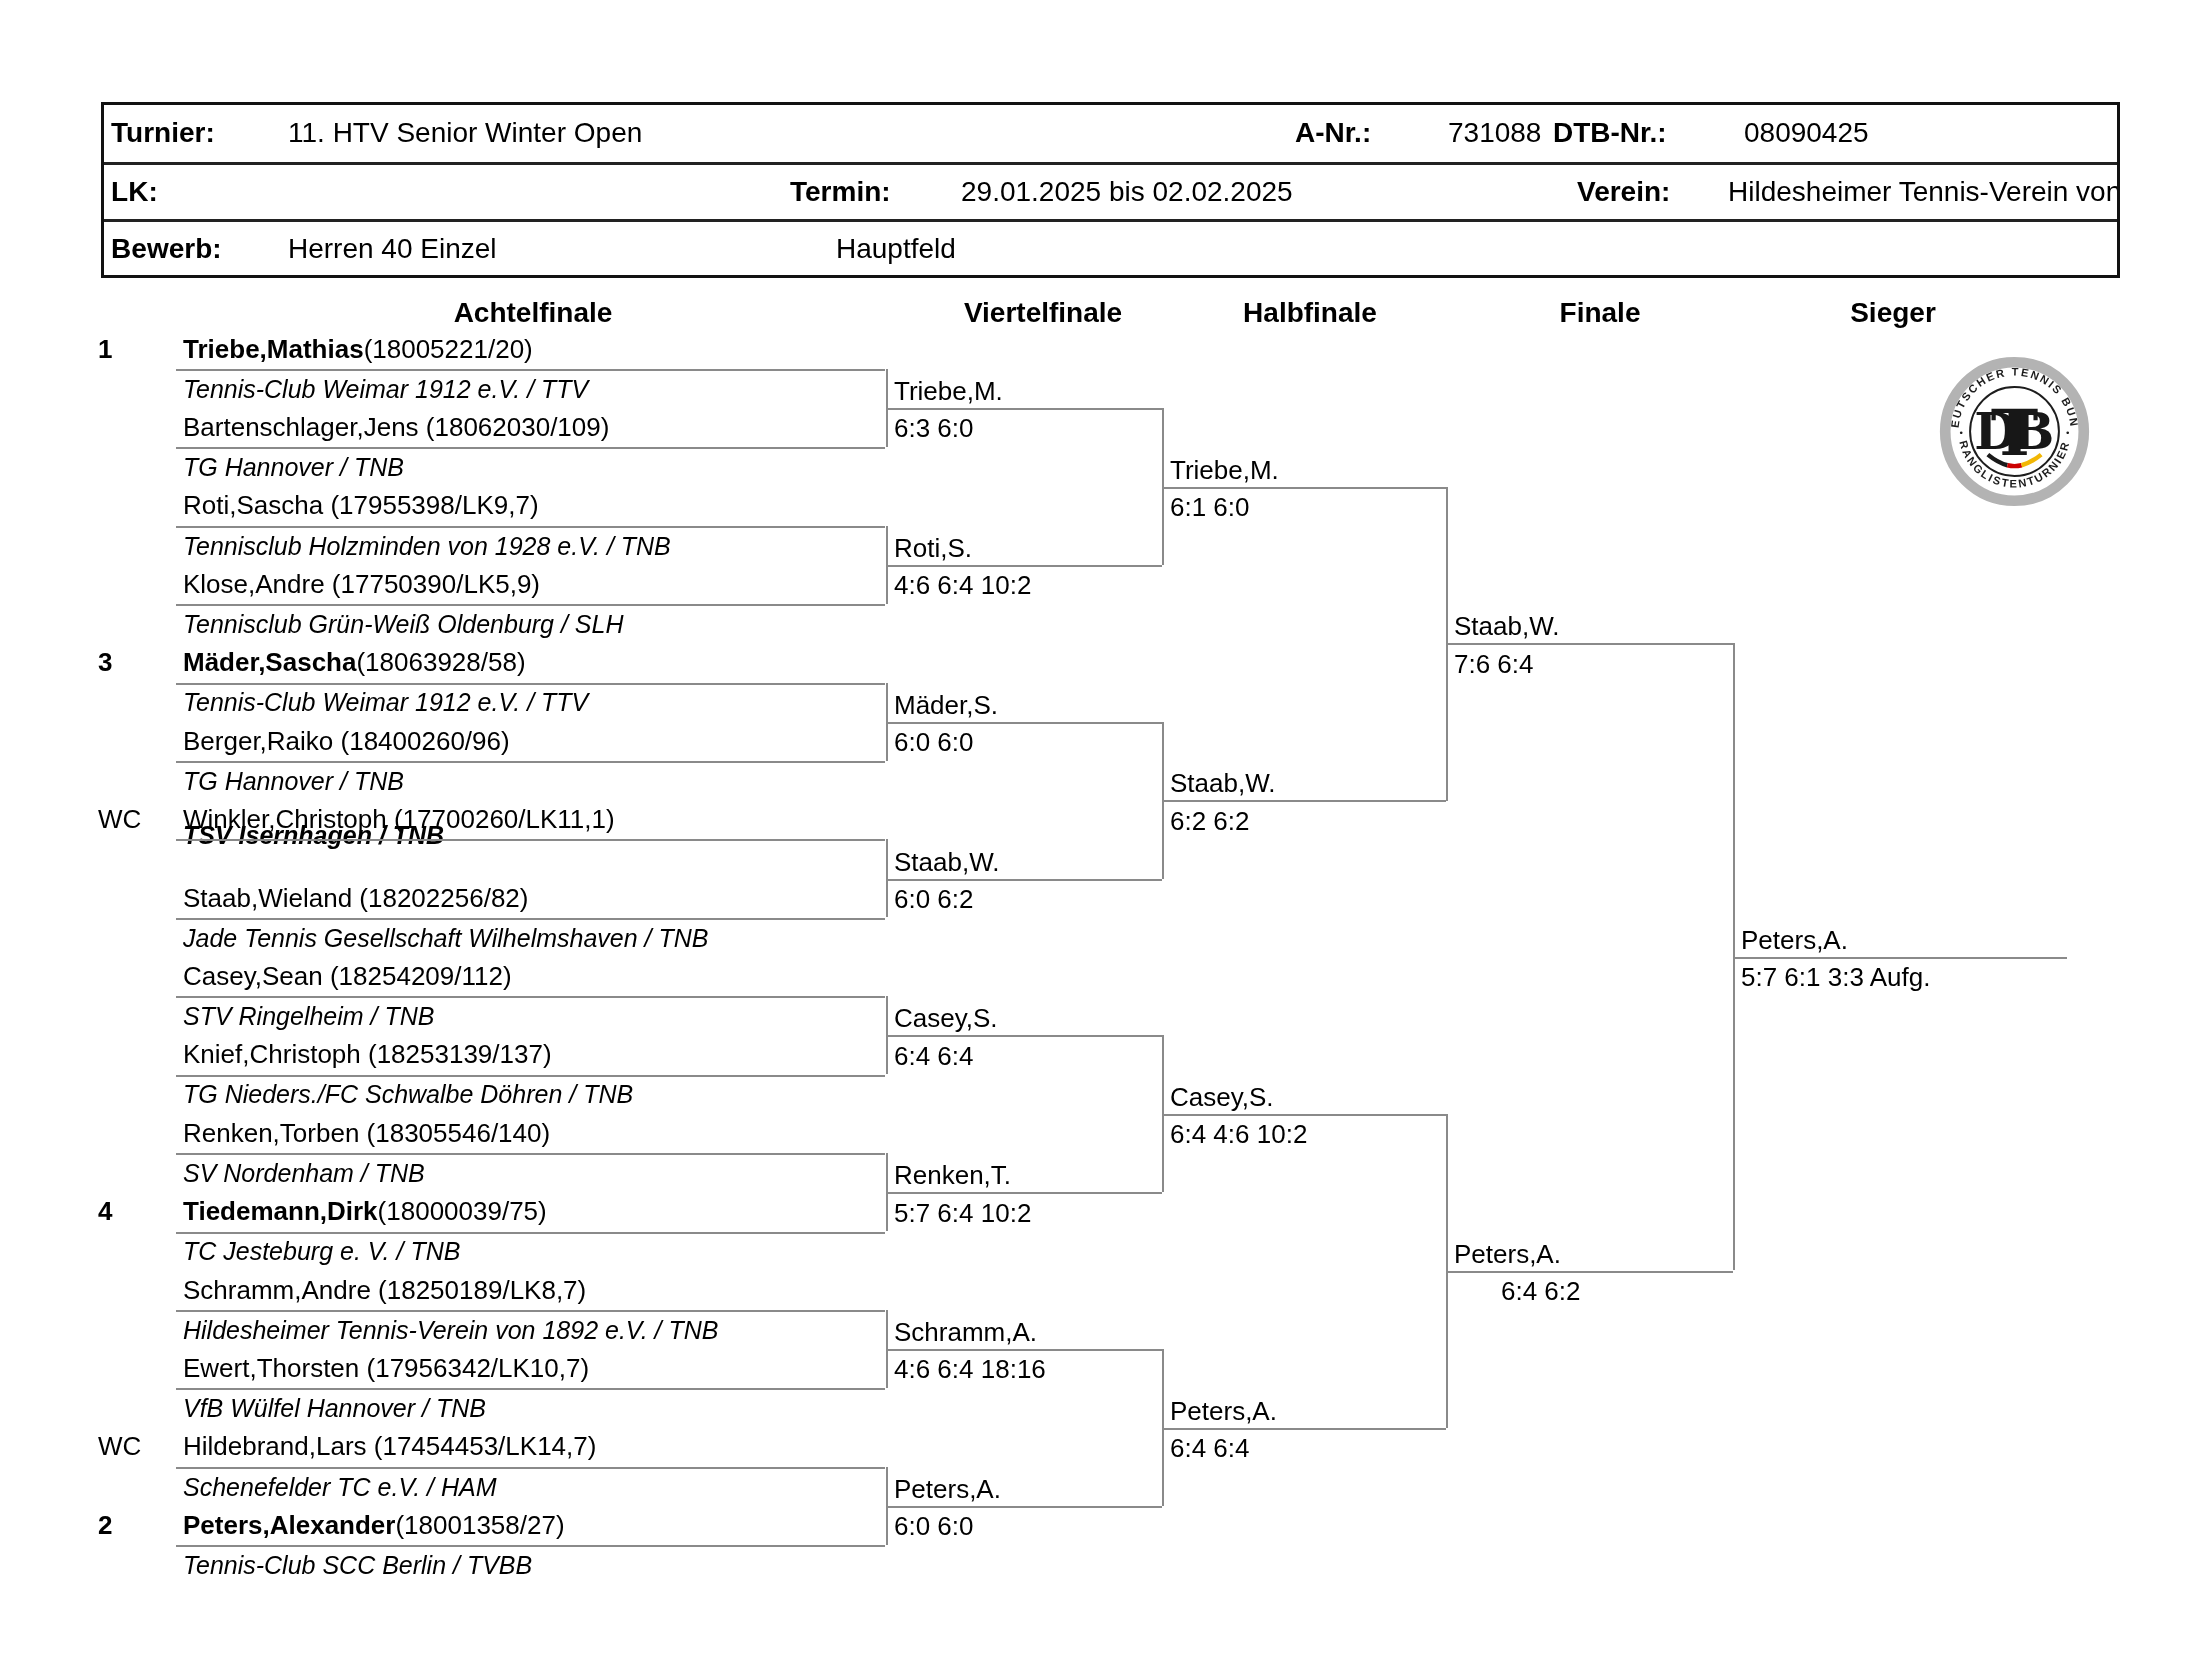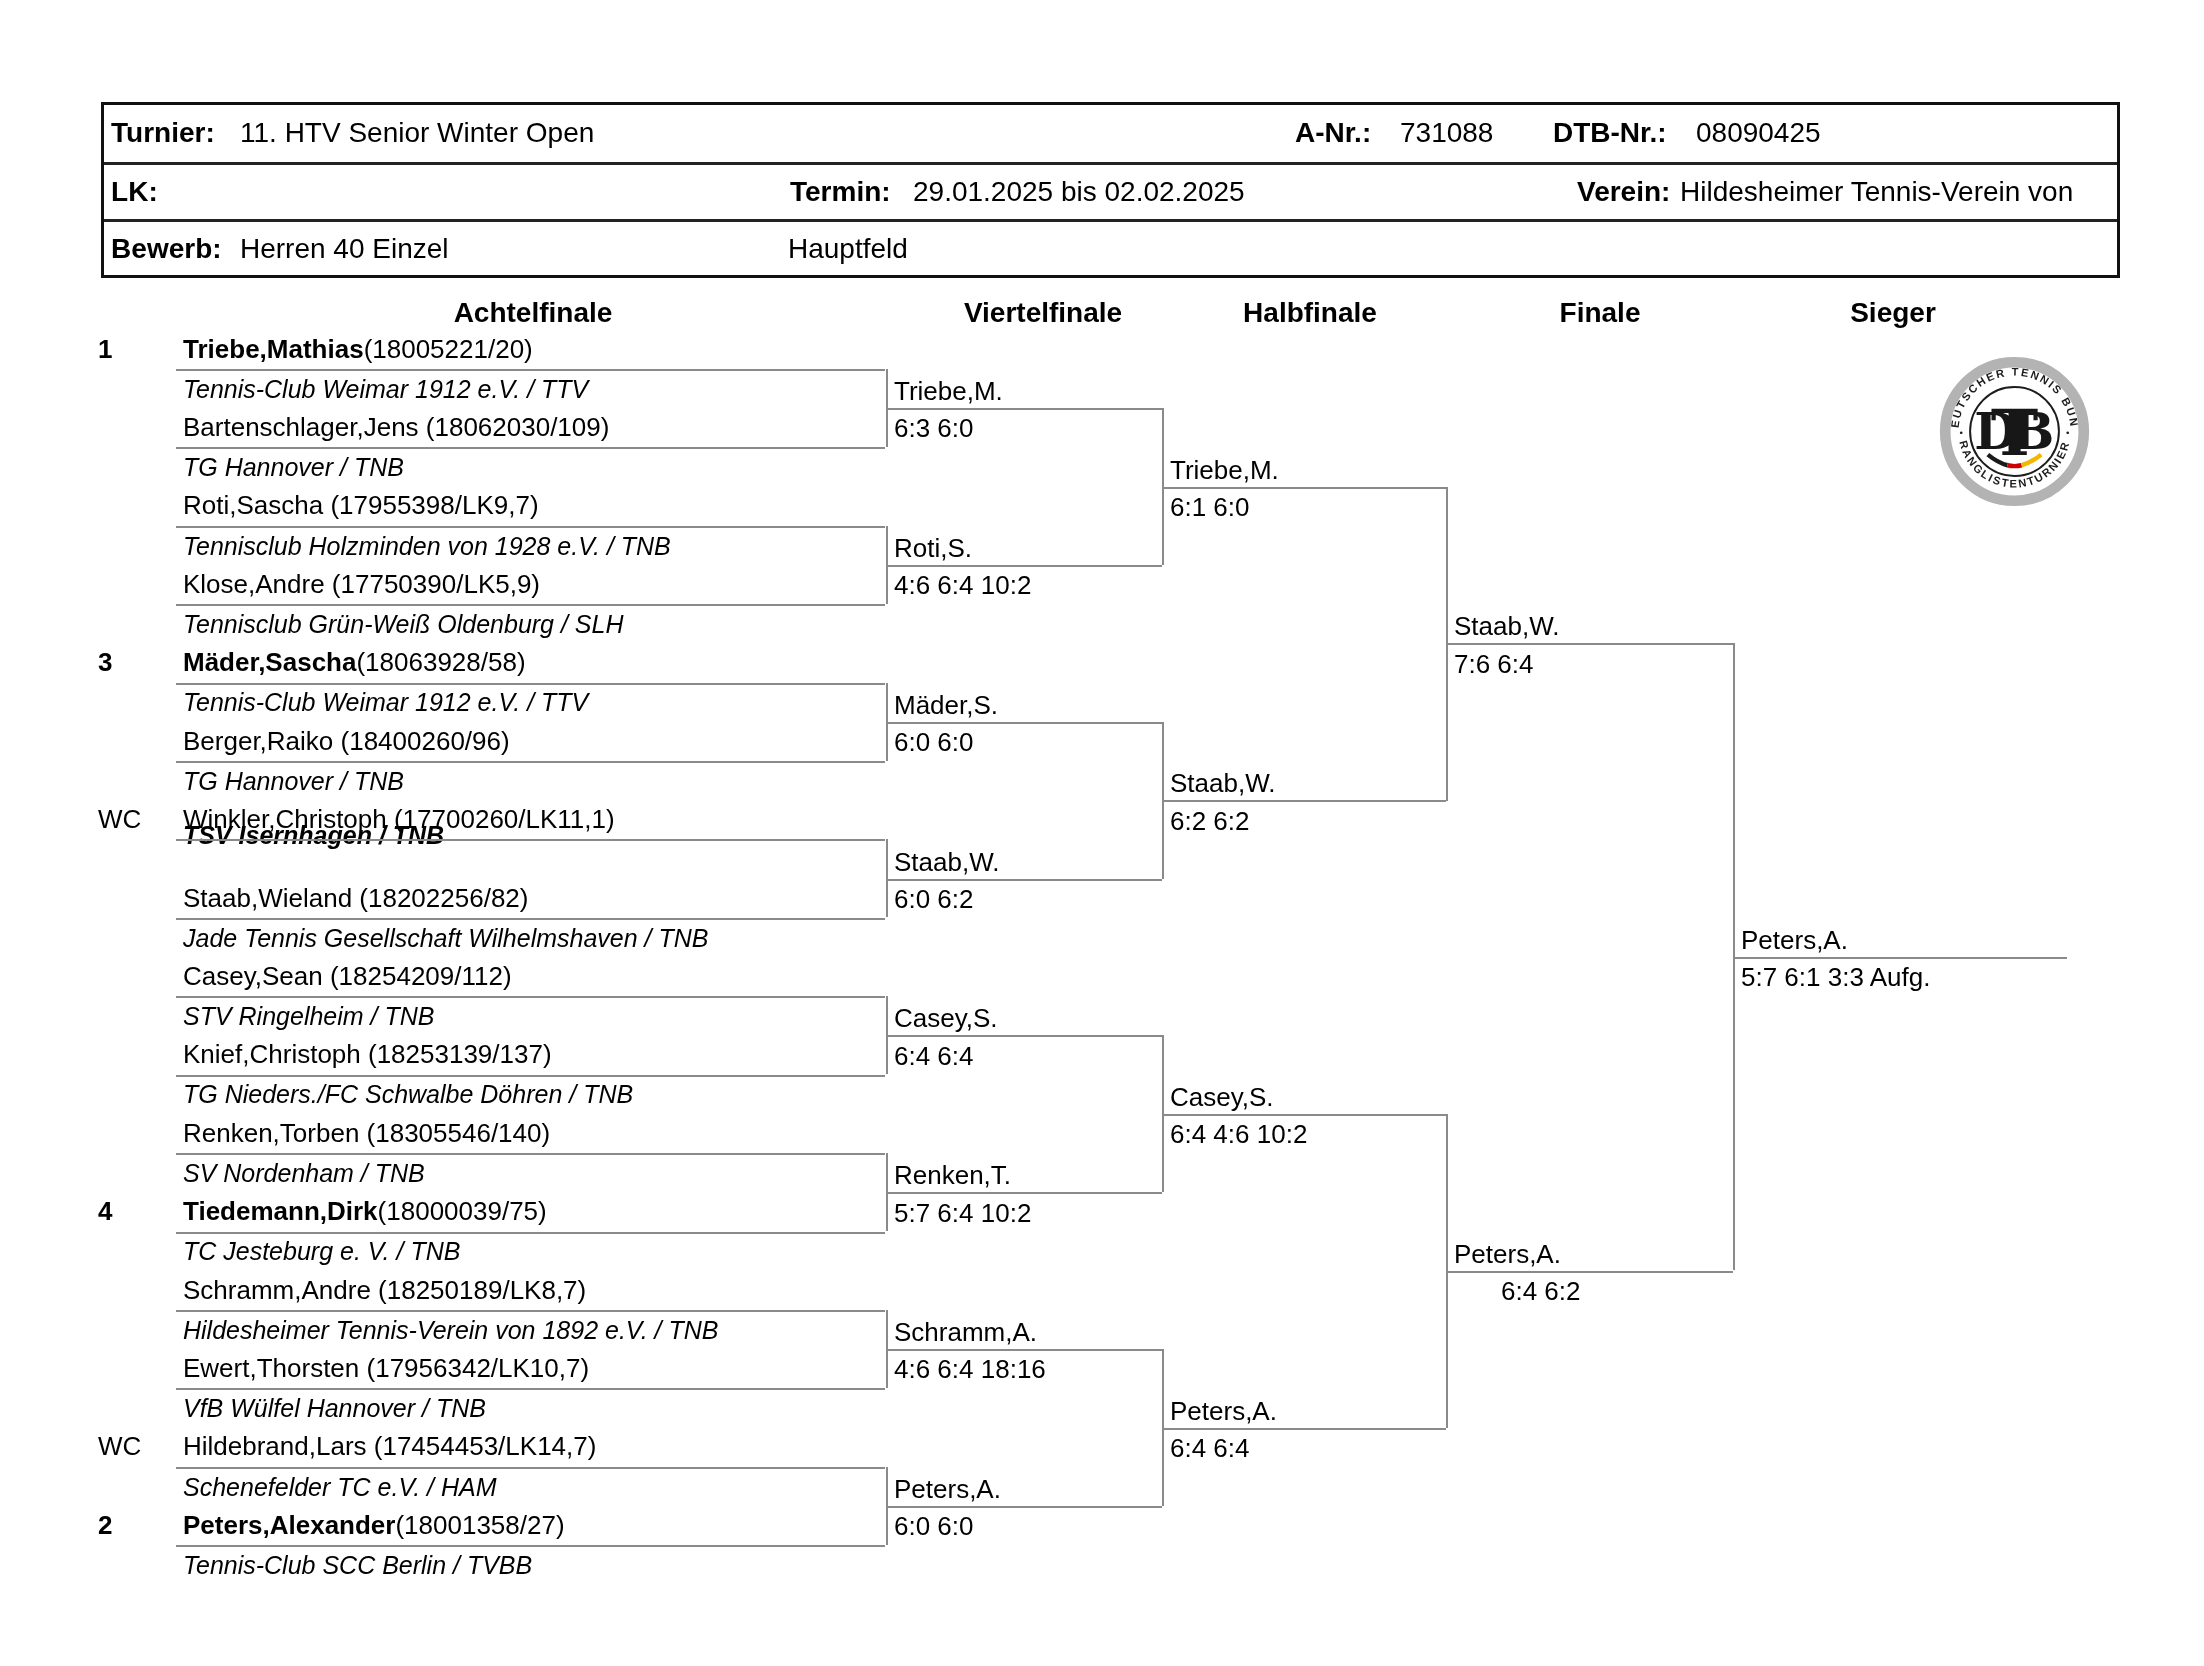--- a/index.html
+++ b/index.html
@@ -4,21 +4,21 @@
 <style>
   html,body{margin:0;padding:0;background:#ffffff;width:2205px;height:1666px;
     font-family:"Liberation Sans", sans-serif;color:#000;}
   #page{position:relative;width:2205px;height:1666px;overflow:hidden;background:#fff;}
 
   
   #header-box{position:absolute;left:101px;top:102px;width:2019px;height:176px;
     border:3.6px solid #111;box-sizing:border-box;overflow:hidden;background:#fff;padding-left:45px;}
   .hdiv{position:absolute;left:0;width:100%;height:2.7px;background:#222;}
   .hlab{position:absolute;font-weight:bold;font-size:28px;height:37px;display:flex;align-items:center;white-space:nowrap;}
-  .hval{position:absolute;font-size:28px;height:37px;display:flex;align-items:center;white-space:nowrap;}
+  .hval{position:absolute;font-size:28px;height:37px;display:flex;align-items:center;white-space:nowrap;margin-left:48px;}
 
   
   .colhead{position:absolute;top:297px;font-weight:bold;font-size:28px;transform:translateX(-50%);white-space:nowrap;}
 
   
   #bracket{position:absolute;left:0;top:0;width:2205px;height:1666px;}
   .hline{position:absolute;height:1.8px;background:var(--line,#8a8a8a);}
   .vline{position:absolute;width:1.8px;background:var(--line,#8a8a8a);}
   .seed{position:absolute;font-weight:bold;font-size:26px;height:37px;display:flex;align-items:center;}
   .seed.wc{font-weight:normal;}

